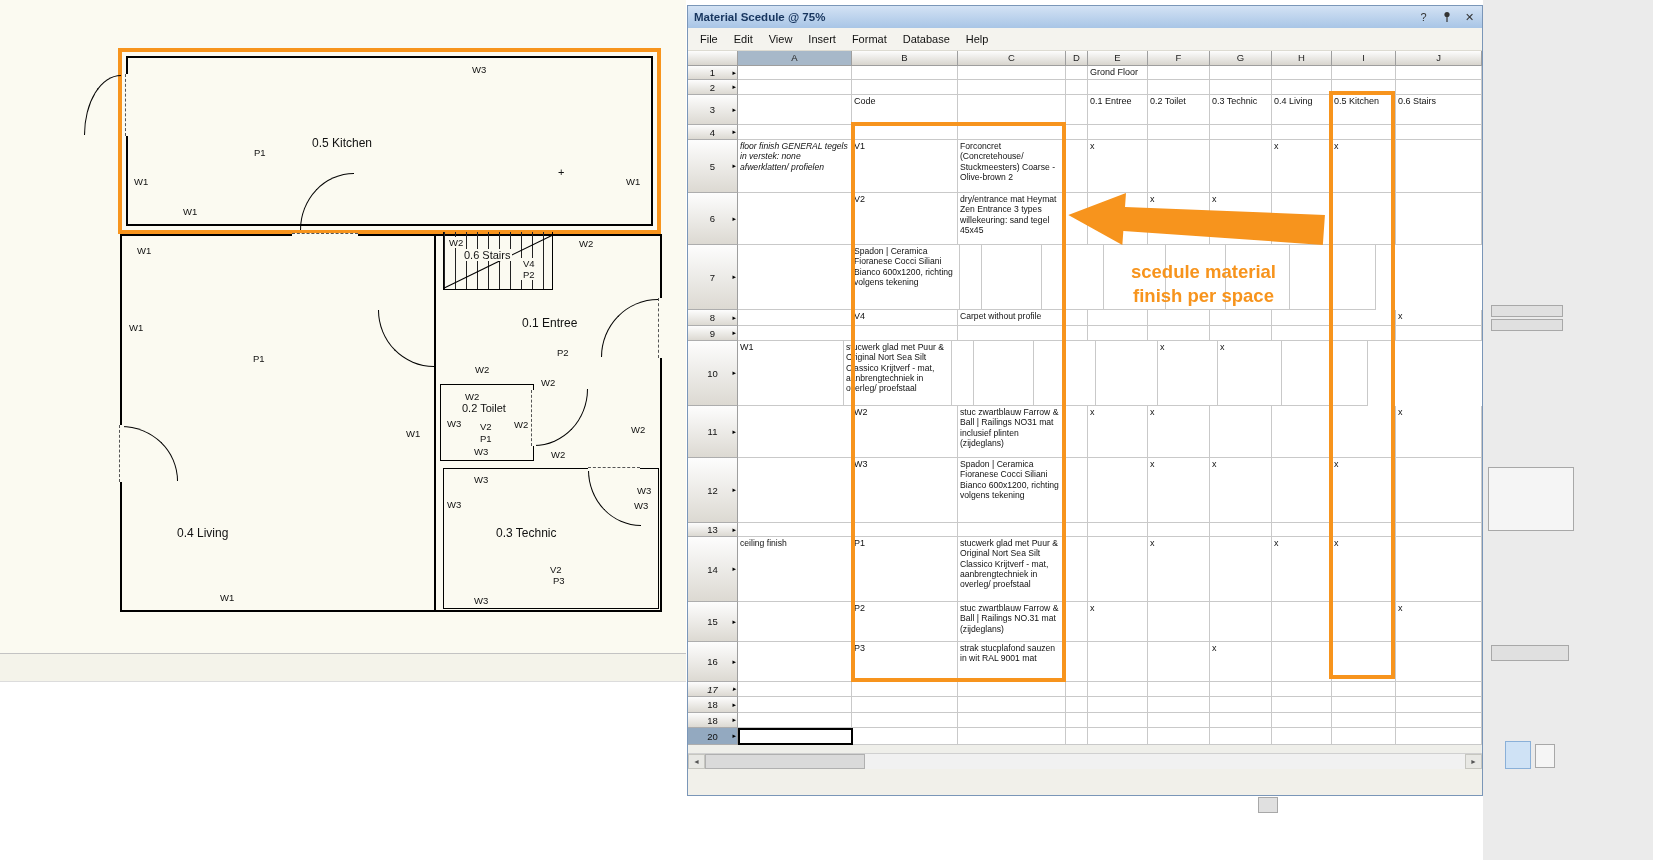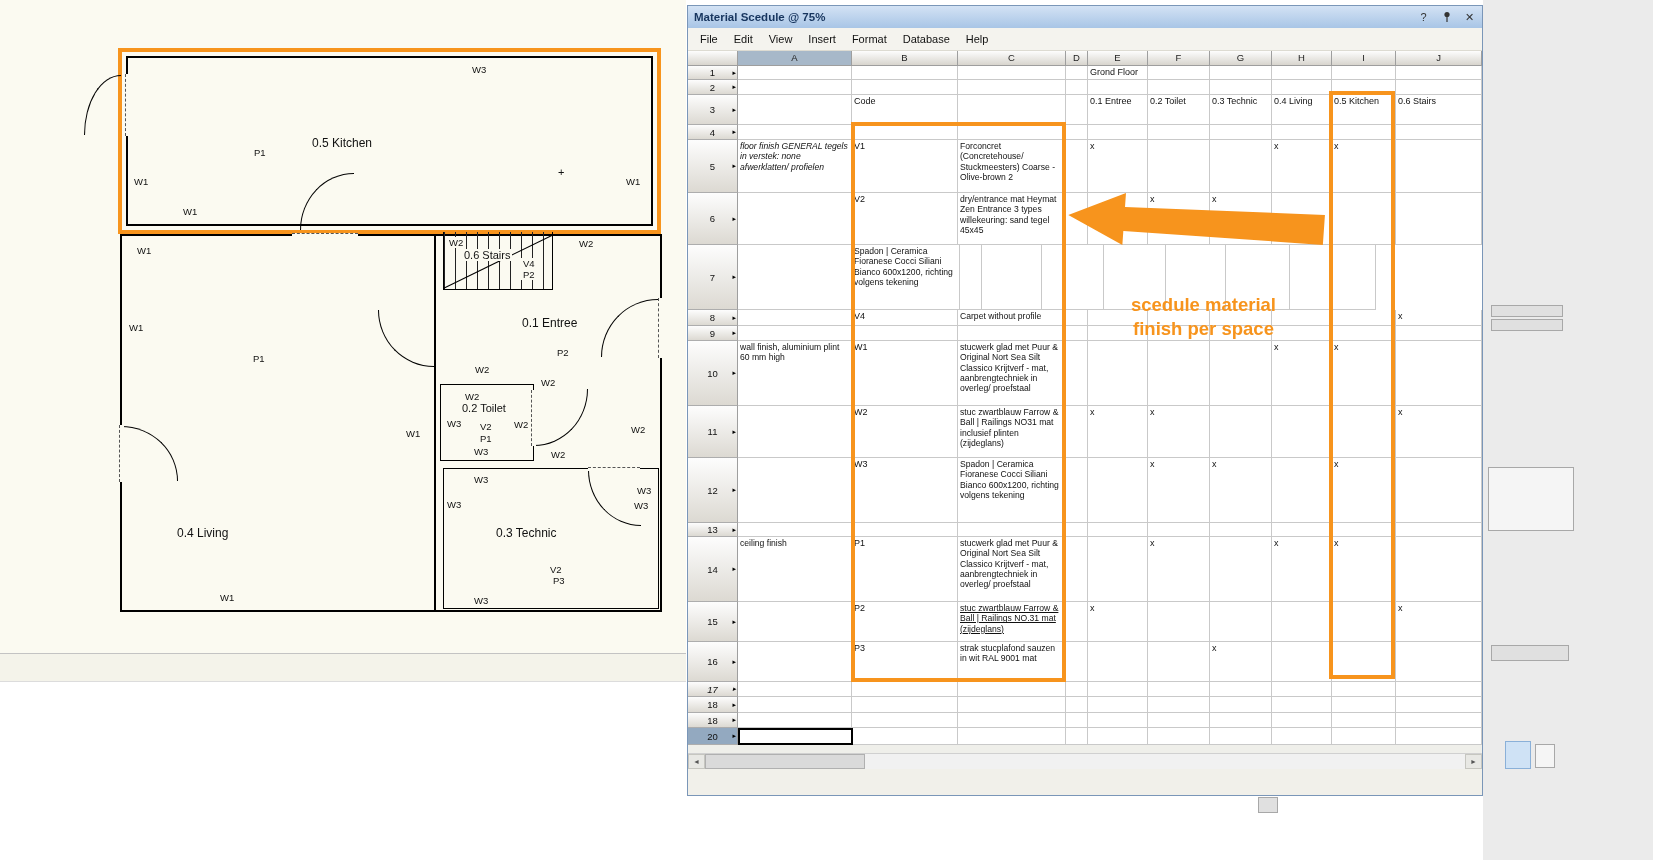--- a/index.html
+++ b/index.html
@@ -76,21 +76,21 @@
   .cell { border-right:1px solid #c9c9c9; border-bottom:1px solid #c9c9c9;
           font-size:9px; line-height:1.2; padding:1px 2px; overflow:hidden; color:#111; }
   .cell.wrap { font-size:8.6px; }
   #selbox { position:absolute; left:50px; top:662px; width:115px; height:17px;
             border:2px solid #000; pointer-events:none; }
   .obox1 { position:absolute; left:163px; top:56px; width:215px; height:560px;
            border:4px solid #f7941d; pointer-events:none; }
   .obox2 { position:absolute; left:641px; top:25px; width:66px; height:588px;
            border:4px solid #f7941d; pointer-events:none; }
   .anno-arrow { position:absolute; left:378px; top:124px; transform:rotate(4deg); pointer-events:none; }
-  .anno-text { position:absolute; left:418px; top:227px; width:195px; text-align:center;
+  .anno-text { position:absolute; left:418px; top:194px; width:195px; text-align:center;
                font-size:18.5px; font-weight:bold; color:#f7941d; line-height:1.3; pointer-events:none; }
 
   .sheet-gap { height:8px; background:#efefea; }
   .hscroll { height:16px; background:#f1f1f1; border-top:1px solid #d0d0d0;
              display:flex; align-items:stretch; }
   .sbtn { width:17px; background:#e8e8e4; border:1px solid #c6c6c0; font-size:7px;
           color:#555; display:flex; align-items:center; justify-content:center; }
   .sthumb { width:160px; background:#dadada; border:1px solid #b0b0b0; }
   .strack { flex:1; }
 
@@ -361,21 +361,20 @@
           <div class="cell" style="width: 62px;"></div>
           <div class="cell" style="width: 60px;"></div>
           <div class="cell" style="width: 64px;"></div>
           <div class="cell" style="width: 86px;"></div>
         </div>
         <div class="grow" style="height: 65px;">
           <div class="rowhdr" style="width: 50px;">
             <span>10</span>
             <span class="rarrow">▸</span>
           </div>
-          <div class="cell wrap" style="width: 114px;">wall finish, aluminium plint 60 mm high</div>
           <div class="cell" style="width: 106px;">W1</div>
           <div class="cell wrap" style="width: 108px;">stucwerk glad met Puur &amp; Original Nort Sea Silt Classico Krijtverf - mat, aanbrengtechniek in overleg/ proefstaal</div>
           <div class="cell" style="width: 22px;"></div>
           <div class="cell" style="width: 60px;"></div>
           <div class="cell" style="width: 62px;"></div>
           <div class="cell" style="width: 62px;"></div>
           <div class="cell" style="width: 60px;">x</div>
           <div class="cell" style="width: 64px;">x</div>
           <div class="cell" style="width: 86px;"></div>
         </div>
@@ -443,21 +442,21 @@
           <div class="cell" style="width: 64px;">x</div>
           <div class="cell" style="width: 86px;"></div>
         </div>
         <div class="grow" style="height: 40px;">
           <div class="rowhdr" style="width: 50px;">
             <span>15</span>
             <span class="rarrow">▸</span>
           </div>
           <div class="cell" style="width: 114px;"></div>
           <div class="cell" style="width: 106px;">P2</div>
-          <div class="cell wrap" style="width: 108px; text-decoration: underline;">stuc zwartblauw Farrow &amp; Ball | Railings NO.31 mat (zijdeglans)</div>
+          <div class="cell wrap" style="width: 108px;">stuc zwartblauw Farrow &amp; Ball | Railings NO.31 mat (zijdeglans)</div>
           <div class="cell" style="width: 22px;"></div>
           <div class="cell" style="width: 60px;">x</div>
           <div class="cell" style="width: 62px;"></div>
           <div class="cell" style="width: 62px;"></div>
           <div class="cell" style="width: 60px;"></div>
           <div class="cell" style="width: 64px;"></div>
           <div class="cell" style="width: 86px;">x</div>
         </div>
         <div class="grow" style="height: 40px;">
           <div class="rowhdr" style="width: 50px;">

